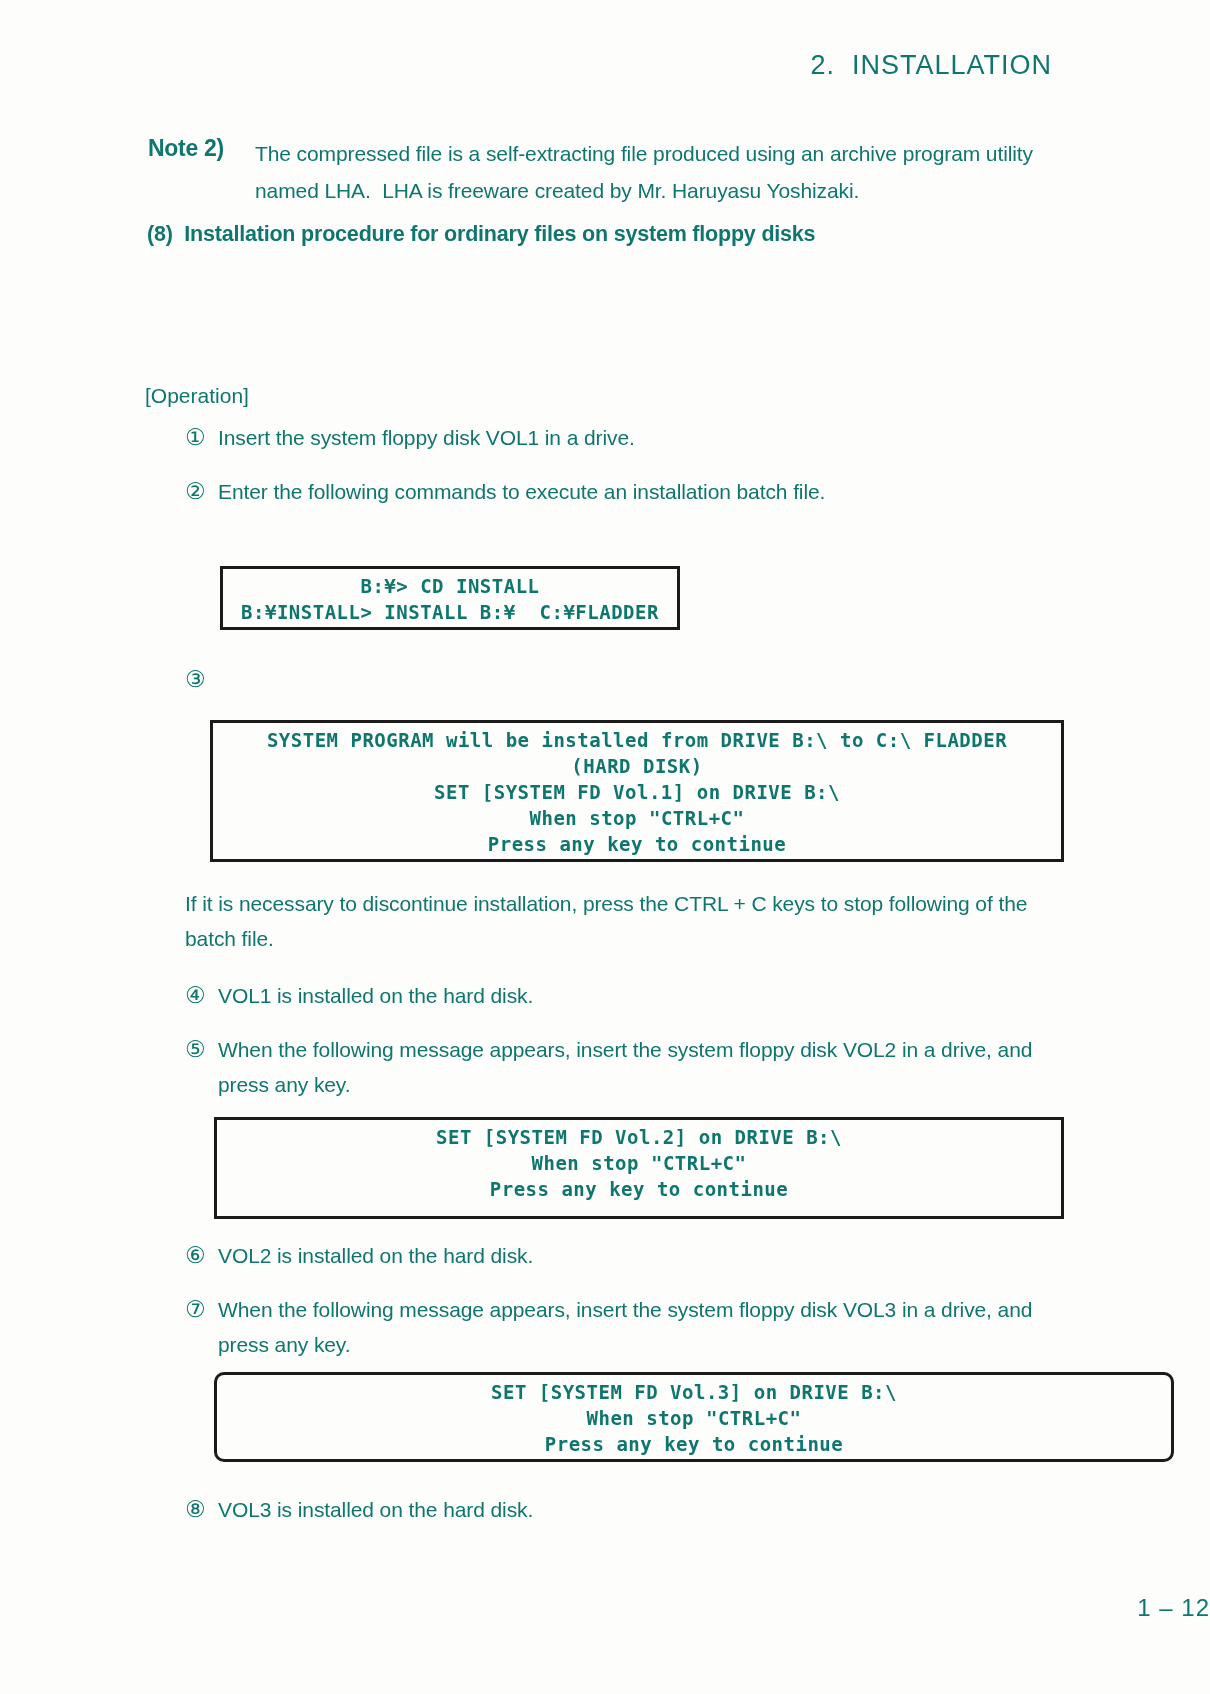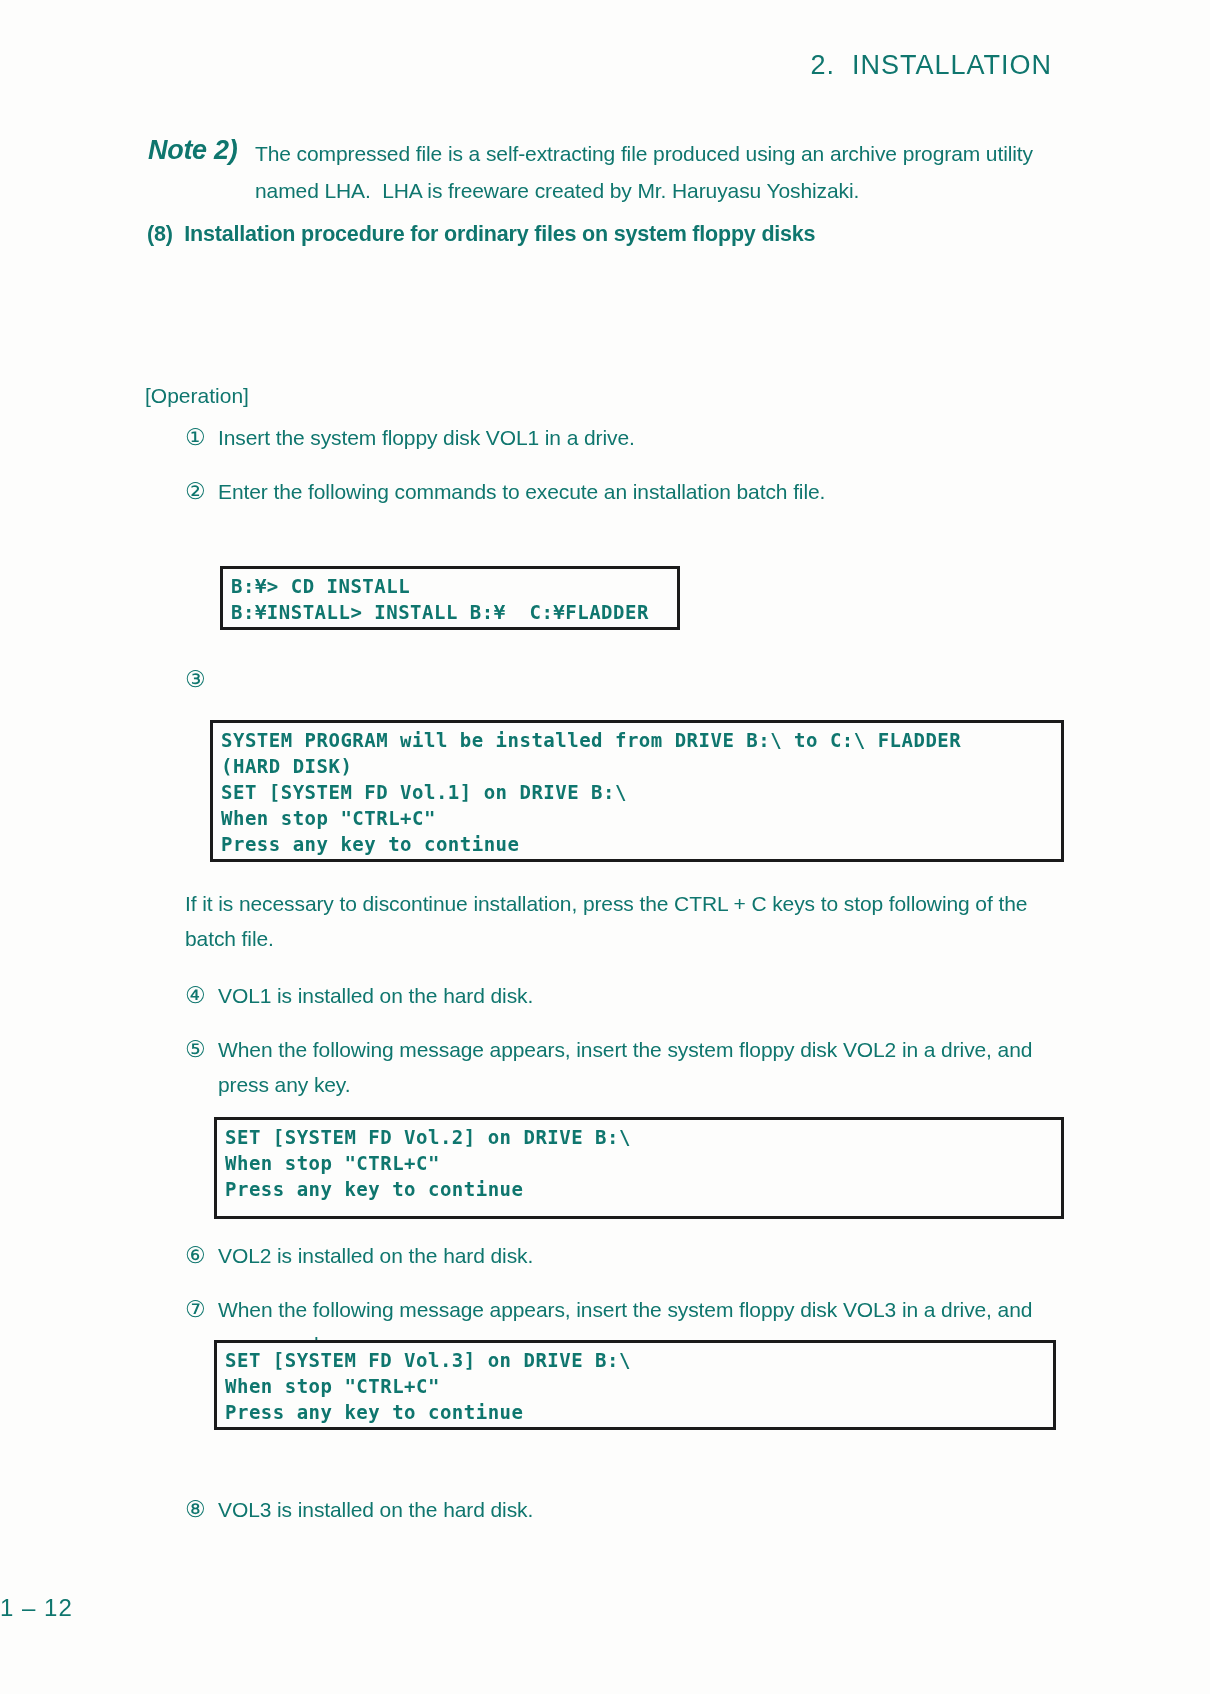--- a/index.html
+++ b/index.html
@@ -18,25 +18,24 @@
   .header {
     top: 50px; right: 158px;
     font-size: 27px;
     letter-spacing: 1px;
     white-space: pre-wrap;
   }
 
   .note-row { top: 135px; left: 148px; width: 910px; display: flex; }
   .note-label {
     font-weight: bold;
-    font-size: 27px;
+    font-size: 23px;
     width: 107px;
     flex: 0 0 107px;
     letter-spacing: -0.3px;
-    font-style: italic;
   }
   .note-text {
     font-size: 21px;
     line-height: 37px;
     white-space: pre-wrap;
     letter-spacing: -0.1px;
   }
 
   .section-heading {
     top: 222px; left: 147px;
@@ -83,29 +82,30 @@
     box-sizing: border-box;
     border: 3px solid #1b1b1b;
     background: #fdfdfc;
     font-family: "DejaVu Sans Mono", monospace;
     font-weight: bold;
     font-size: 19px;
     line-height: 26px;
     padding: 4px 8px;
     white-space: pre;
     letter-spacing: 0.5px;
+    text-align: center;
   }
   .code-box-1 { top: 566px; left: 220px; width: 460px; height: 64px; }
   .code-box-2 { top: 720px; left: 210px; width: 854px; height: 142px; }
   .code-box-3 { top: 1117px; left: 214px; width: 850px; height: 102px; }
-  .code-box-4 { top: 1340px; left: 214px; width: 842px; height: 90px; }
+  .code-box-4 { top: 1372px; left: 214px; width: 960px; height: 90px; border-radius: 10px; }
 
   .page-number {
     top: 1594px; left: 0; width: 1210px;
-    text-align: left;
+    text-align: right;
     font-size: 24px;
     letter-spacing: 1px;
   }
 </style>
 </head>
 <body>
 
 <div class="page">
 
   <div class="abs header">2.  INSTALLATION</div>

